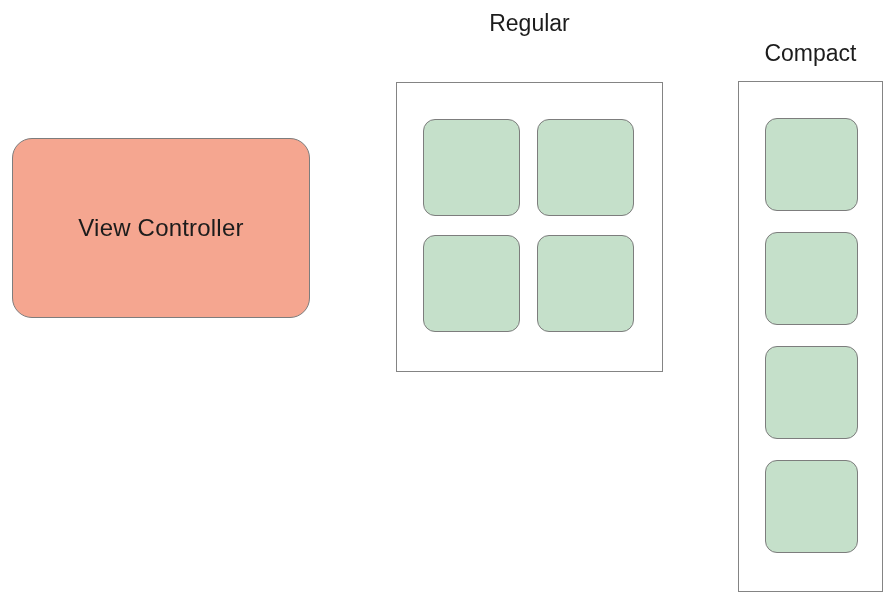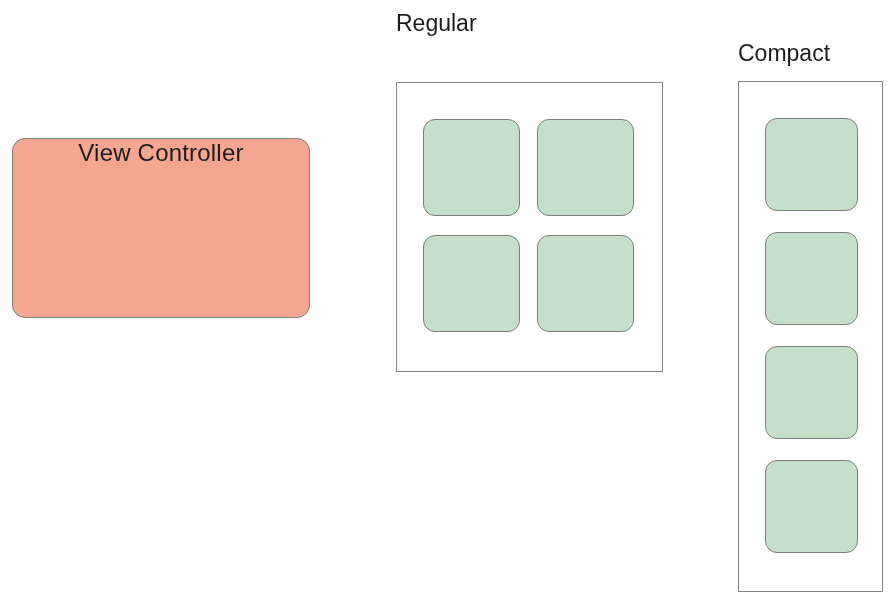--- a/index.html
+++ b/index.html
@@ -18,37 +18,37 @@
   
   .vc-box {
     position: absolute;
     left: 12px;
     top: 138px;
     width: 298px;
     height: 180px;
     box-sizing: border-box;
     background: var(--salmon);
     border: 1px solid var(--box-border);
-    border-radius: 13px;
+    border-radius: 20px;
     display: flex;
-    align-items: flex-start;
+    align-items: center;
     justify-content: center;
   }
   .vc-box span {
     font-size: 24px;
     color: var(--text);
     letter-spacing: 0.2px;
   }
   
   .panel-label {
     position: absolute;
     top: 9px;
     font-size: 23px;
     color: var(--text);
-    text-align: left;
+    text-align: center;
     line-height: 28px;
   }
   .regular-label { left: 396px; width: 267px; }
   .compact-label { left: 738px; width: 145px; margin-top: 30px; }
   
   .panel {
     position: absolute;
     box-sizing: border-box;
     background: #ffffff;
     border: 1px solid var(--panel-border);

